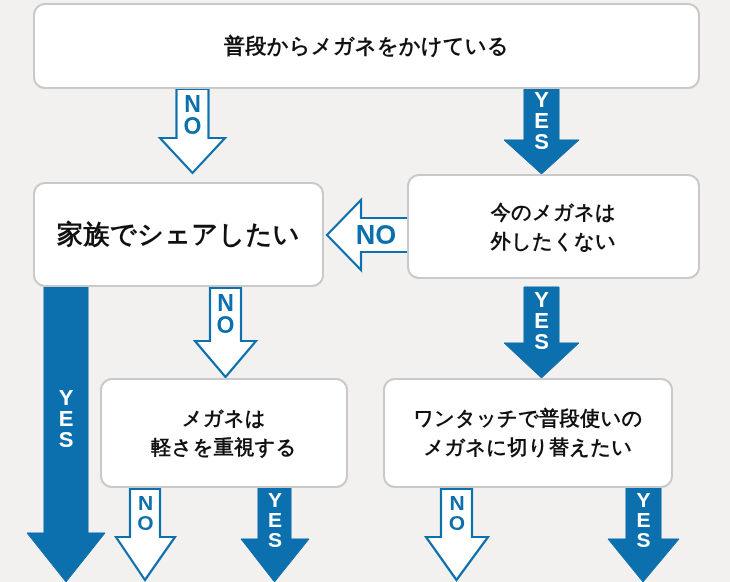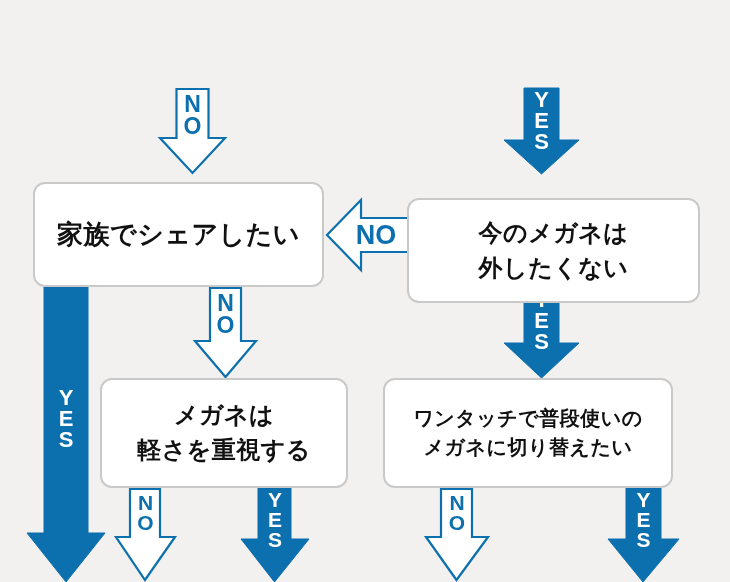--- a/index.html
+++ b/index.html
@@ -32,22 +32,22 @@
     font-weight: bold;
     line-height: 1.45;
     z-index: 5;
   }
   .node-text {
     display: block;
     white-space: pre-line;
   }
   #node-top { left: 33px; top: 3px; width: 667px; height: 86px; font-size: 21px; letter-spacing: 0.5px; }
   #node-share { left: 33px; top: 182px; width: 291px; height: 105px; font-size: 26px; letter-spacing: 0.5px; }
-  #node-keep  { left: 407px; top: 198px; width: 293px; height: 105px; font-size: 24px; letter-spacing: 0.5px; }
-  #node-light { left: 100px; top: 378px; width: 248px; height: 110px; font-size: 24px; letter-spacing: 0.5px; }
+  #node-keep  { left: 407px; top: 174px; width: 293px; height: 105px; font-size: 20px; letter-spacing: 0.5px; }
+  #node-light { left: 100px; top: 378px; width: 248px; height: 110px; font-size: 20px; letter-spacing: 0.5px; }
   #node-switch{ left: 383px; top: 378px; width: 290px; height: 110px; font-size: 20px; letter-spacing: 0.5px; }
 
   .arrow {
     position: absolute;
     z-index: 2;
   }
   .arrow svg {
     display: block;
     overflow: visible;
   }
@@ -69,20 +69,23 @@
     flex-direction: row;
     line-height: 1;
     letter-spacing: 0px;
   }
 </style>
 </head>
 <body>
 
 <div id="flowchart">
 
+  <div class="node" id="node-top">
+    <span class="node-text">普段からメガネをかけている</span>
+  </div>
 
   <div class="arrow" style="left:159px; top:88px;">
     <svg width="67" height="86" viewBox="0 0 67 86">
       <path d="M17.5 1 L49.5 1 L49.5 50 L66 50 L33.5 85 L1 50 L17.5 50 Z" fill="#ffffff" stroke="#0c6fae" stroke-width="2.2" stroke-linejoin="miter"></path>
     </svg>
   </div>
   <div class="arrow-label label-no" style="left:159px; top:94px; width:67px; font-size:23px;">
     <span>N</span>
     <span>O</span>
   </div>

